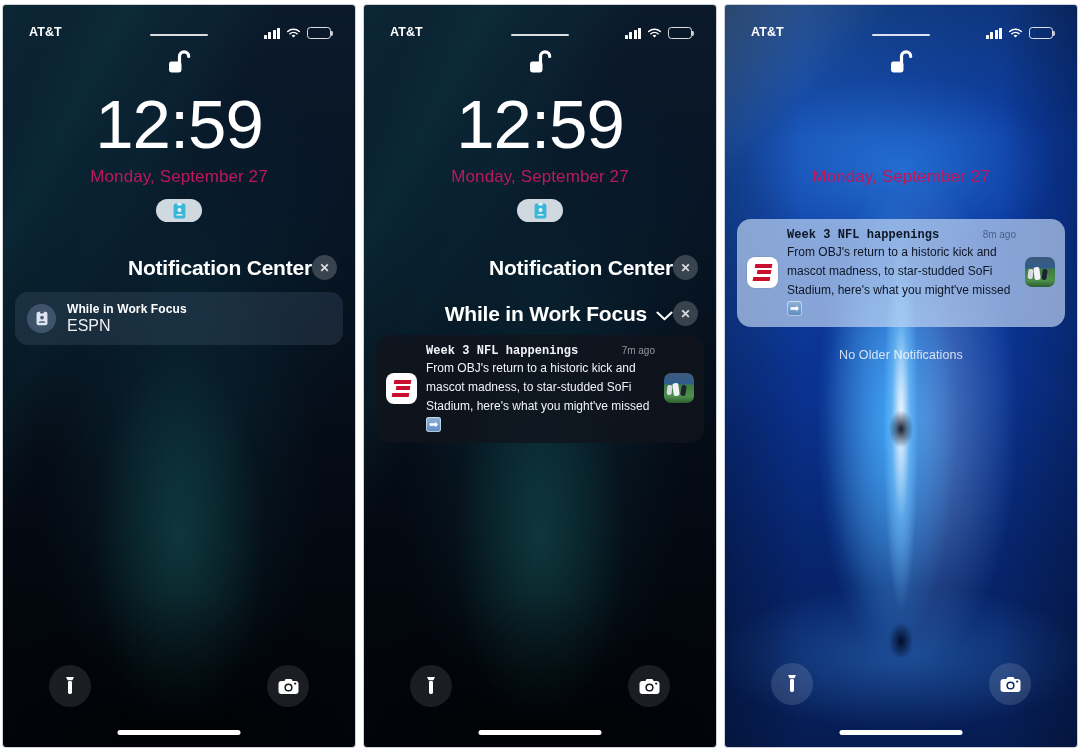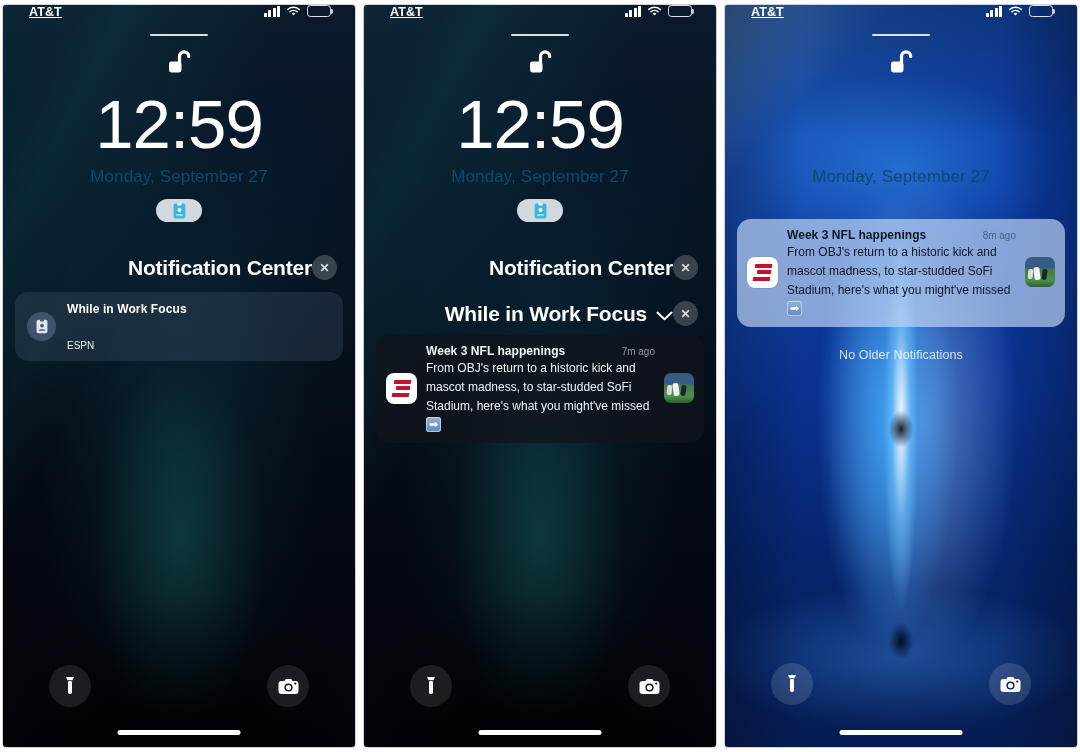--- a/index.html
+++ b/index.html
@@ -73,23 +73,22 @@
     background: radial-gradient(ellipse 17px 26px at 50% 50%, rgba(0,8,30,.92), rgba(0,8,30,0) 72%);
   }
   .wall-blue .beam-notch-top { top: 398px; }
   .wall-blue .beam-notch-bot { top: 610px; }
 
   .screen { position: absolute; inset: 0; color: #fff; }
 
   
   .statusbar {
     position: absolute; top: 0; left: 0; right: 0; height: 34px;
-    display: flex; align-items: flex-start; justify-content: space-between;
+    display: flex; align-items: flex-end; justify-content: space-between;
     padding: 0 24px 0 26px;
-    text-decoration: underline;
   }
   .carrier { font-size: 12.5px; font-weight: 600; letter-spacing: .1px; color: #fff; }
   .status-right { display: flex; align-items: center; gap: 6px; }
   .sig { display: flex; align-items: flex-end; gap: 1.5px; height: 11px; }
   .sig i { display:block; width: 3px; background: #fff; border-radius: .6px; }
   .sig i:nth-child(1){ height: 4px; opacity:.95;}
   .sig i:nth-child(2){ height: 6.5px;}
   .sig i:nth-child(3){ height: 9px;}
   .sig i:nth-child(4){ height: 11px;}
   .wifi { position: relative; width: 15px; height: 11px; }
@@ -106,21 +105,21 @@
 
   
   .lock-icon { position: absolute; top: 41px; left: 50%; transform: translateX(-50%); }
   .clock {
     position: absolute; left: 0; right: 0; text-align: center;
     font-size: 69px; font-weight: 300; letter-spacing: -1px; line-height: 1;
     color: #fff;
   }
   .datetext {
     position: absolute; left: 0; right: 0; text-align: center;
-    font-size: 17px; font-weight: 400; color: #0c4a6e; letter-spacing: .1px;
+    font-size: 17px; font-weight: 400; color: #be185d; letter-spacing: .1px;
   }
   .focus-pill {
     position: absolute; left: 50%; transform: translateX(-50%);
     width: 46px; height: 23px; border-radius: 12px;
     background: rgba(226,232,240,.92);
     display: flex; align-items: center; justify-content: center;
   }
 
   
   .nc-row {
@@ -146,21 +145,21 @@
     display: flex; align-items: center; gap: 11px;
     padding: 10px 12px;
   }
   .focus-card .badge {
     width: 29px; height: 29px; border-radius: 50%;
     background: rgba(150,170,205,.30);
     display:flex; align-items:center; justify-content:center; flex:0 0 auto;
   }
   .focus-card .ftexts { display:flex; flex-direction:column; gap: 1px; }
   .focus-card .ftitle { font-size: 12px; font-weight: 700; color: #fff; letter-spacing:.1px; }
-  .focus-card .fsub { font-size: 10px; font-weight: 400; color: rgba(255,255,255,.93); margin-top: 23px; }
+  .focus-card .fsub { font-size: 16px; font-weight: 400; color: rgba(255,255,255,.93); }
 
   
   .notif {
     position: absolute; left: 12px; right: 12px;
     border-radius: 14px;
     padding: 9px 10px 11px 10px;
     display: flex; gap: 9px;
   }
   .notif.dark { background: rgba(16,20,28,.80); }
   .notif.light { background: rgba(195,215,245,.68); }
@@ -173,21 +172,21 @@
   .espn .e {
     display:block; width: 17px; height: 17px;
     background:
       linear-gradient(#c8102e,#c8102e) 0 0/100% 4.3px no-repeat,
       linear-gradient(#c8102e,#c8102e) 3px 6.3px/calc(100% - 3px) 4.3px no-repeat,
       linear-gradient(#c8102e,#c8102e) 0 12.7px/100% 4.3px no-repeat;
     transform: skewX(-9deg);
   }
   .nbody { flex: 1 1 auto; min-width: 0; }
   .nhead { display: flex; align-items: baseline; justify-content: space-between; gap: 6px; }
-  .ntitle { font-size: 12px; font-weight: 700; letter-spacing: .05px; }
+  .ntitle { font-size: 12px; font-weight: 700; letter-spacing: .05px; font-family: Liberation Mono, monospace; }
   .ntime { font-size: 10px; font-weight: 400; flex: 0 0 auto; }
   .nmsg { font-size: 12px; font-weight: 400; line-height: 1.32; margin-top: 1px; }
   .notif.dark .ntitle, .notif.dark .nmsg { color: #f2f4f8; }
   .notif.dark .ntime { color: rgba(235,238,245,.58); }
   .notif.light .ntitle, .notif.light .nmsg { color: #0d1624; }
   .notif.light .ntime { color: rgba(20,35,60,.55); }
   .arrow-emoji {
     display: inline-flex; align-items: center; justify-content: center;
     width: 15px; height: 15px; border-radius: 3px;
     background: linear-gradient(#8fb4d8,#5f8cc0);

